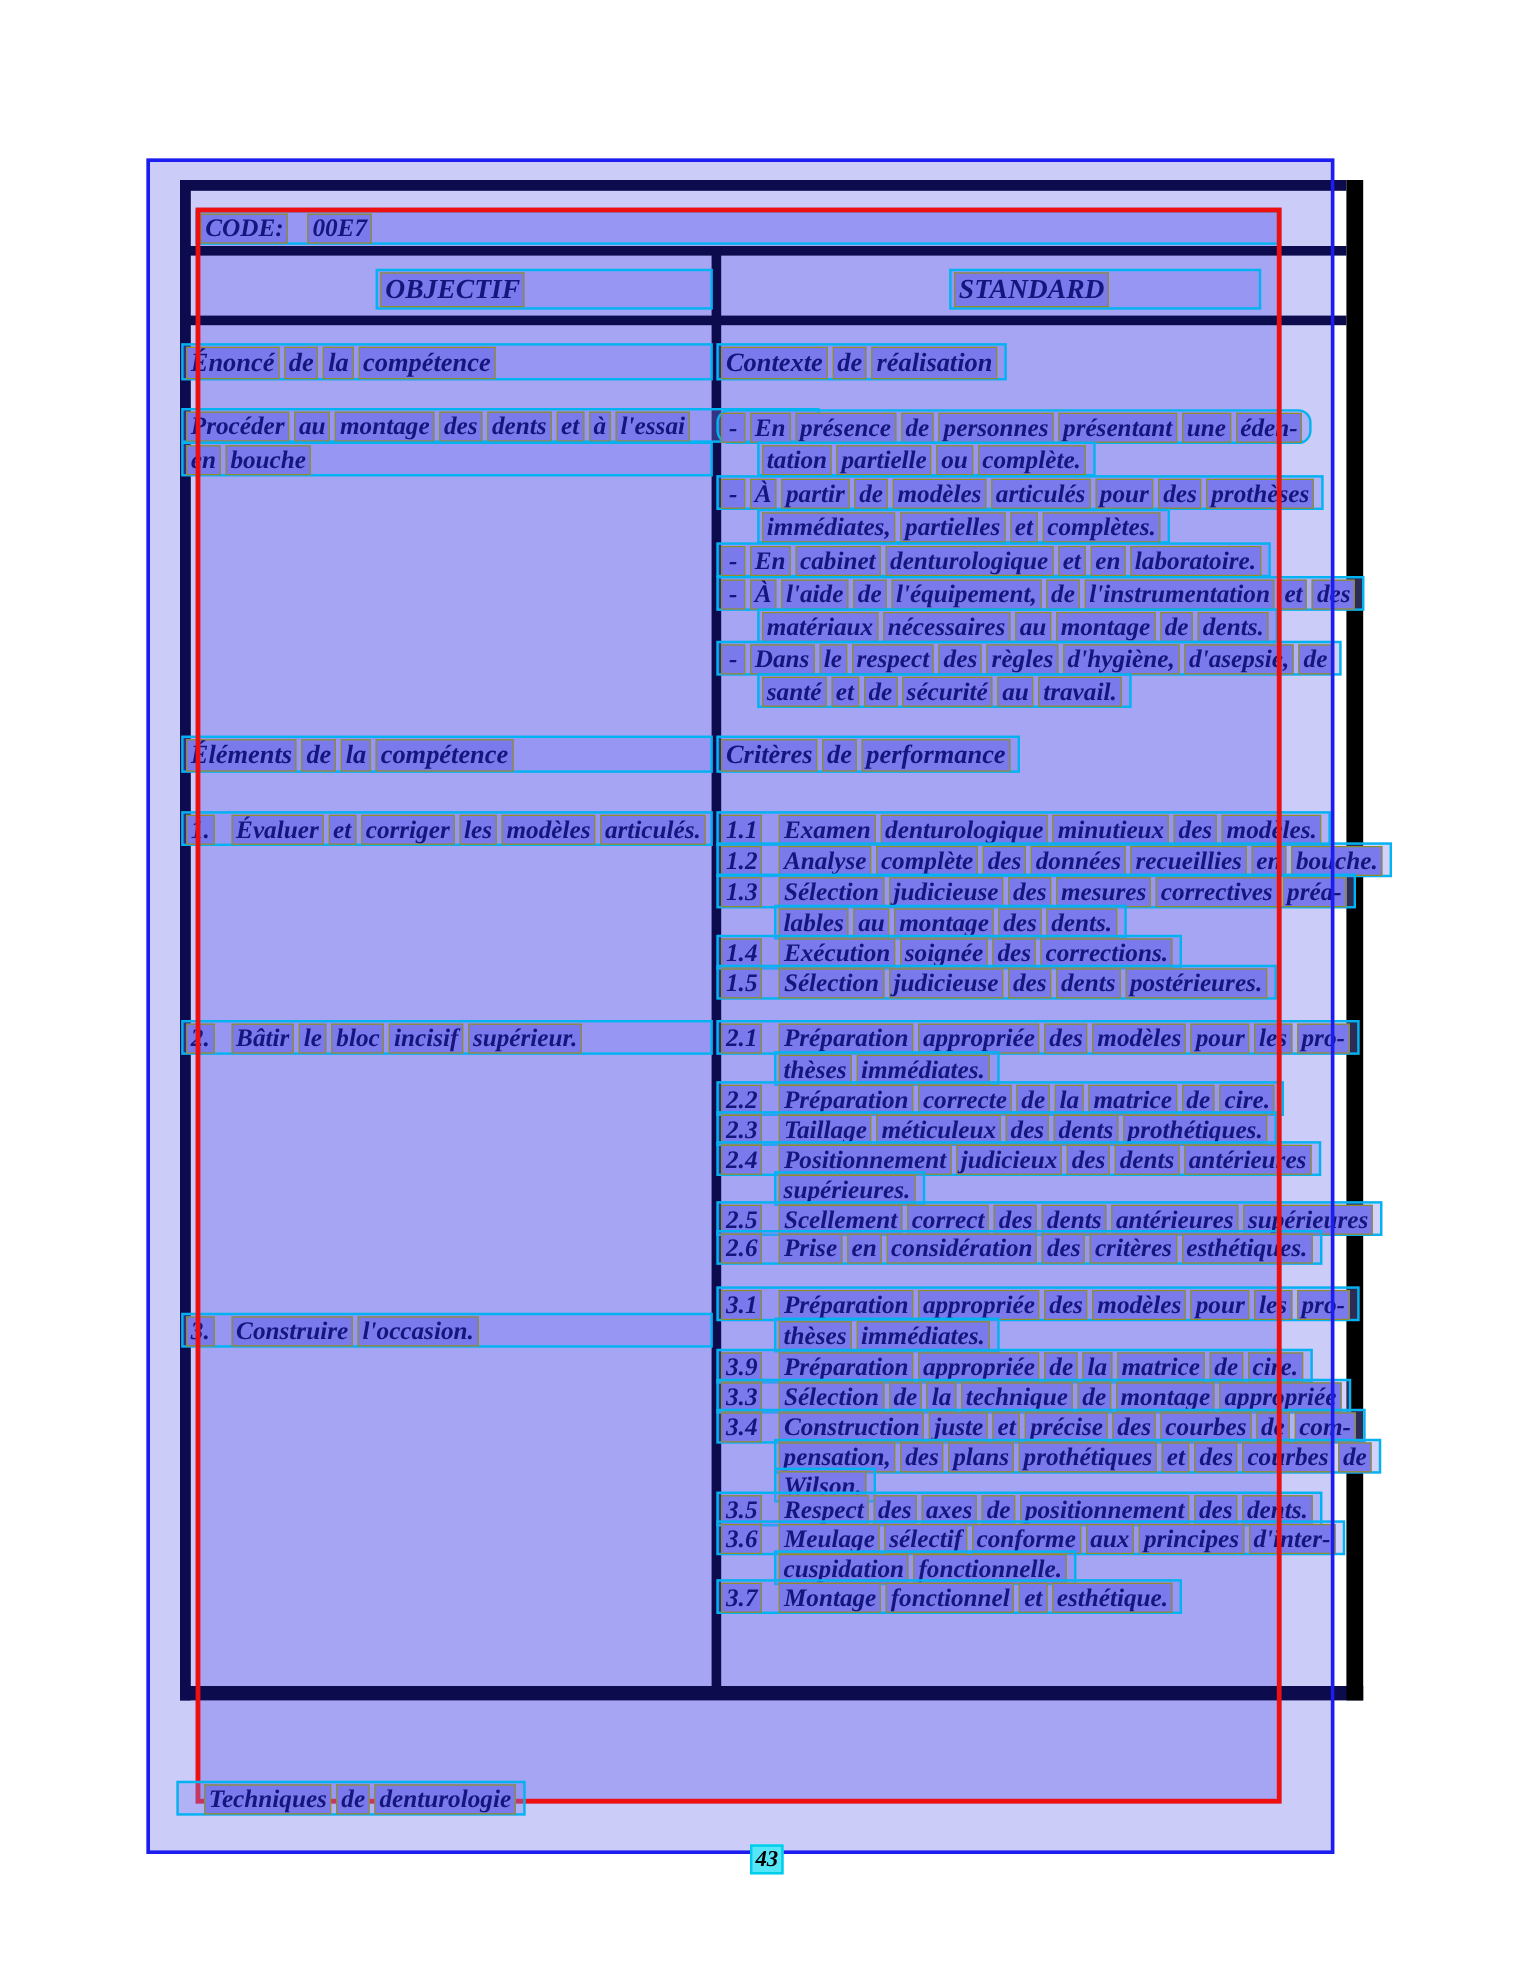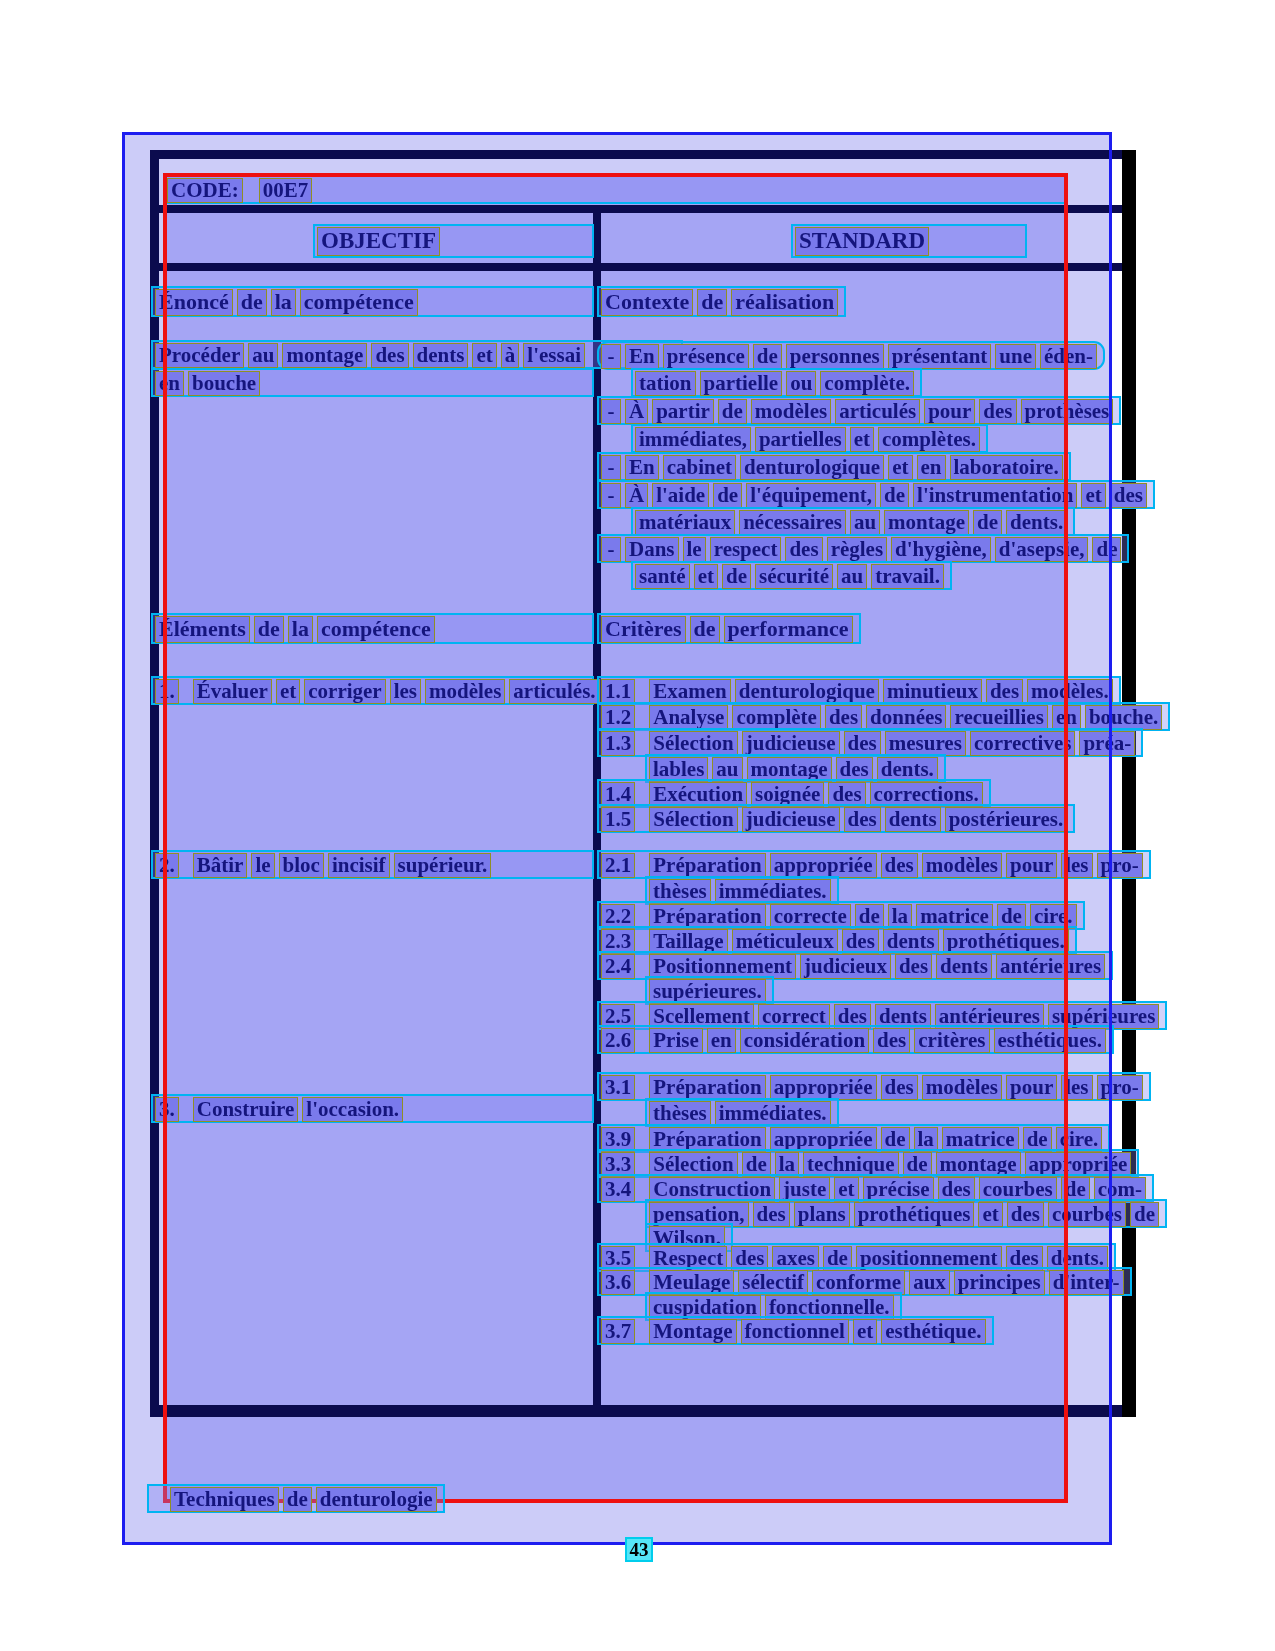--- a/index.html
+++ b/index.html
@@ -1,17 +1,17 @@
 <!DOCTYPE html>
 <html><head>
 <meta charset="utf-8">
 <style>
   html,body{margin:0;padding:0;background:#ffffff;}
   #canvas{position:relative;width:1275px;height:1651px;background:#ffffff;overflow:hidden;
-          font-family:"Liberation Serif",serif;}
+          font-family:"Liberation Serif",serif;font-style:italic;}
   .abs{position:absolute;box-sizing:border-box;}
   
   #overlay-fill{left:122px;top:132px;width:990px;height:1413px;background:#ccccf8;z-index:0;}
   #overlay-border{left:122px;top:132px;width:990px;height:1413px;border:3px solid #1d1df0;z-index:8;pointer-events:none;}
   
   #region-fill{left:163px;top:173px;width:905px;height:1330px;background:#a5a5f4;z-index:1;}
   #region-border{left:163px;top:173px;width:905px;height:1330px;border:4px solid #ee1010;z-index:6;pointer-events:none;}
   
   .frame{background:#0b0b4e;z-index:2;}
   #frame-right{background:#000000;}
@@ -47,21 +47,21 @@
   <div class="abs frame" style="left:593px;top:205px;width:8px;height:1208px"></div>
   <div class="abs frame" style="left:150px;top:1405px;width:986px;height:12px"></div>
   <div class="abs frame" id="frame-right" style="left:1122px;top:150px;width:14px;height:1267px"></div>
 
   <div class="abs" id="region-border"></div>
   <div class="abs" id="overlay-border"></div>
 
   <div id="lines">
       <div class="ln" style="left: 163px; top: 175px; width: 903px;"><span class="w">CODE:</span><span class="w gap">00E7</span></div>
       <div class="ln colhd" style="left: 313px; top: 224px; width: 281px;"><span class="w">OBJECTIF</span></div>
-      <div class="ln colhd" style="left: 791px; top: 224px; width: 236px;"><span class="w">STANDARD</span></div>
+      <div class="ln colhd" style="left: 791px; top: 224px; width: 260px;"><span class="w">STANDARD</span></div>
       <div class="ln hd" style="left: 151px; top: 286px; width: 443px;"><span class="w">Énoncé</span><span class="w">de</span><span class="w">la</span><span class="w">compétence</span></div>
       <div class="ln hd" style="left: 597px; top: 286px;"><span class="w">Contexte</span><span class="w">de</span><span class="w">réalisation</span></div>
       <div class="ln hd" style="left: 151px; top: 613px; width: 443px;"><span class="w">Éléments</span><span class="w">de</span><span class="w">la</span><span class="w">compétence</span></div>
       <div class="ln hd" style="left: 597px; top: 613px;"><span class="w">Critères</span><span class="w">de</span><span class="w">performance</span></div>
       <div class="ln" style="left: 151px; top: 340px; width: 532px;"><span class="w">Procéder</span><span class="w">au</span><span class="w">montage</span><span class="w">des</span><span class="w">dents</span><span class="w">et</span><span class="w">à</span><span class="w">l'essai</span></div>
       <div class="ln" style="left: 151px; top: 368px; width: 443px;"><span class="w">en</span><span class="w">bouche</span></div>
       <div class="ln" style="left: 597px; top: 341px; border-radius: 11px;"><span class="w mk">-</span><span class="w">En</span><span class="w">présence</span><span class="w">de</span><span class="w">personnes</span><span class="w">présentant</span><span class="w">une</span><span class="w">éden-</span></div>
       <div class="ln" style="left: 631px; top: 368px;"><span class="w">tation</span><span class="w">partielle</span><span class="w">ou</span><span class="w">complète.</span></div>
       <div class="ln" style="left: 597px; top: 396px;"><span class="w mk">-</span><span class="w">À</span><span class="w">partir</span><span class="w">de</span><span class="w">modèles</span><span class="w">articulés</span><span class="w">pour</span><span class="w">des</span><span class="w">prothèses</span></div>
       <div class="ln" style="left: 631px; top: 424px;"><span class="w">immédiates,</span><span class="w">partielles</span><span class="w">et</span><span class="w">complètes.</span></div>

